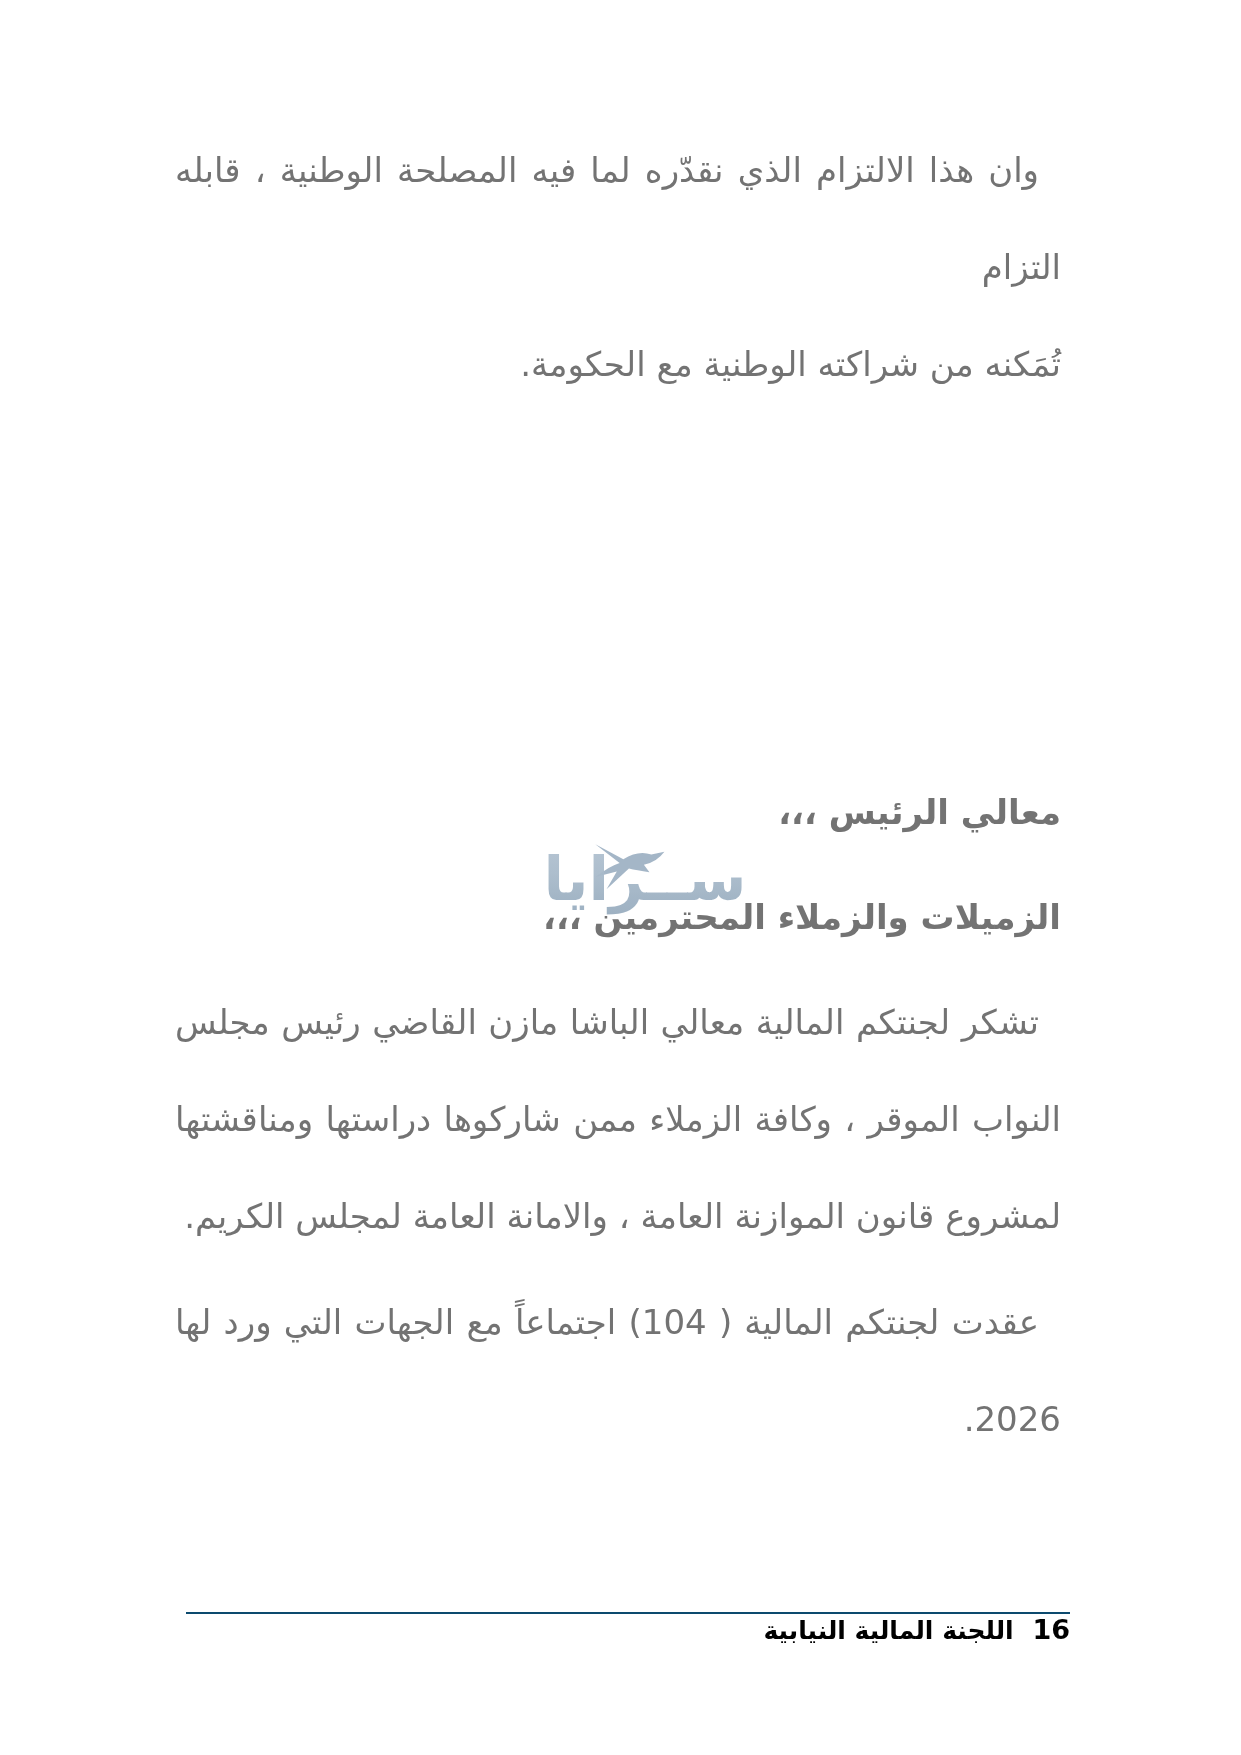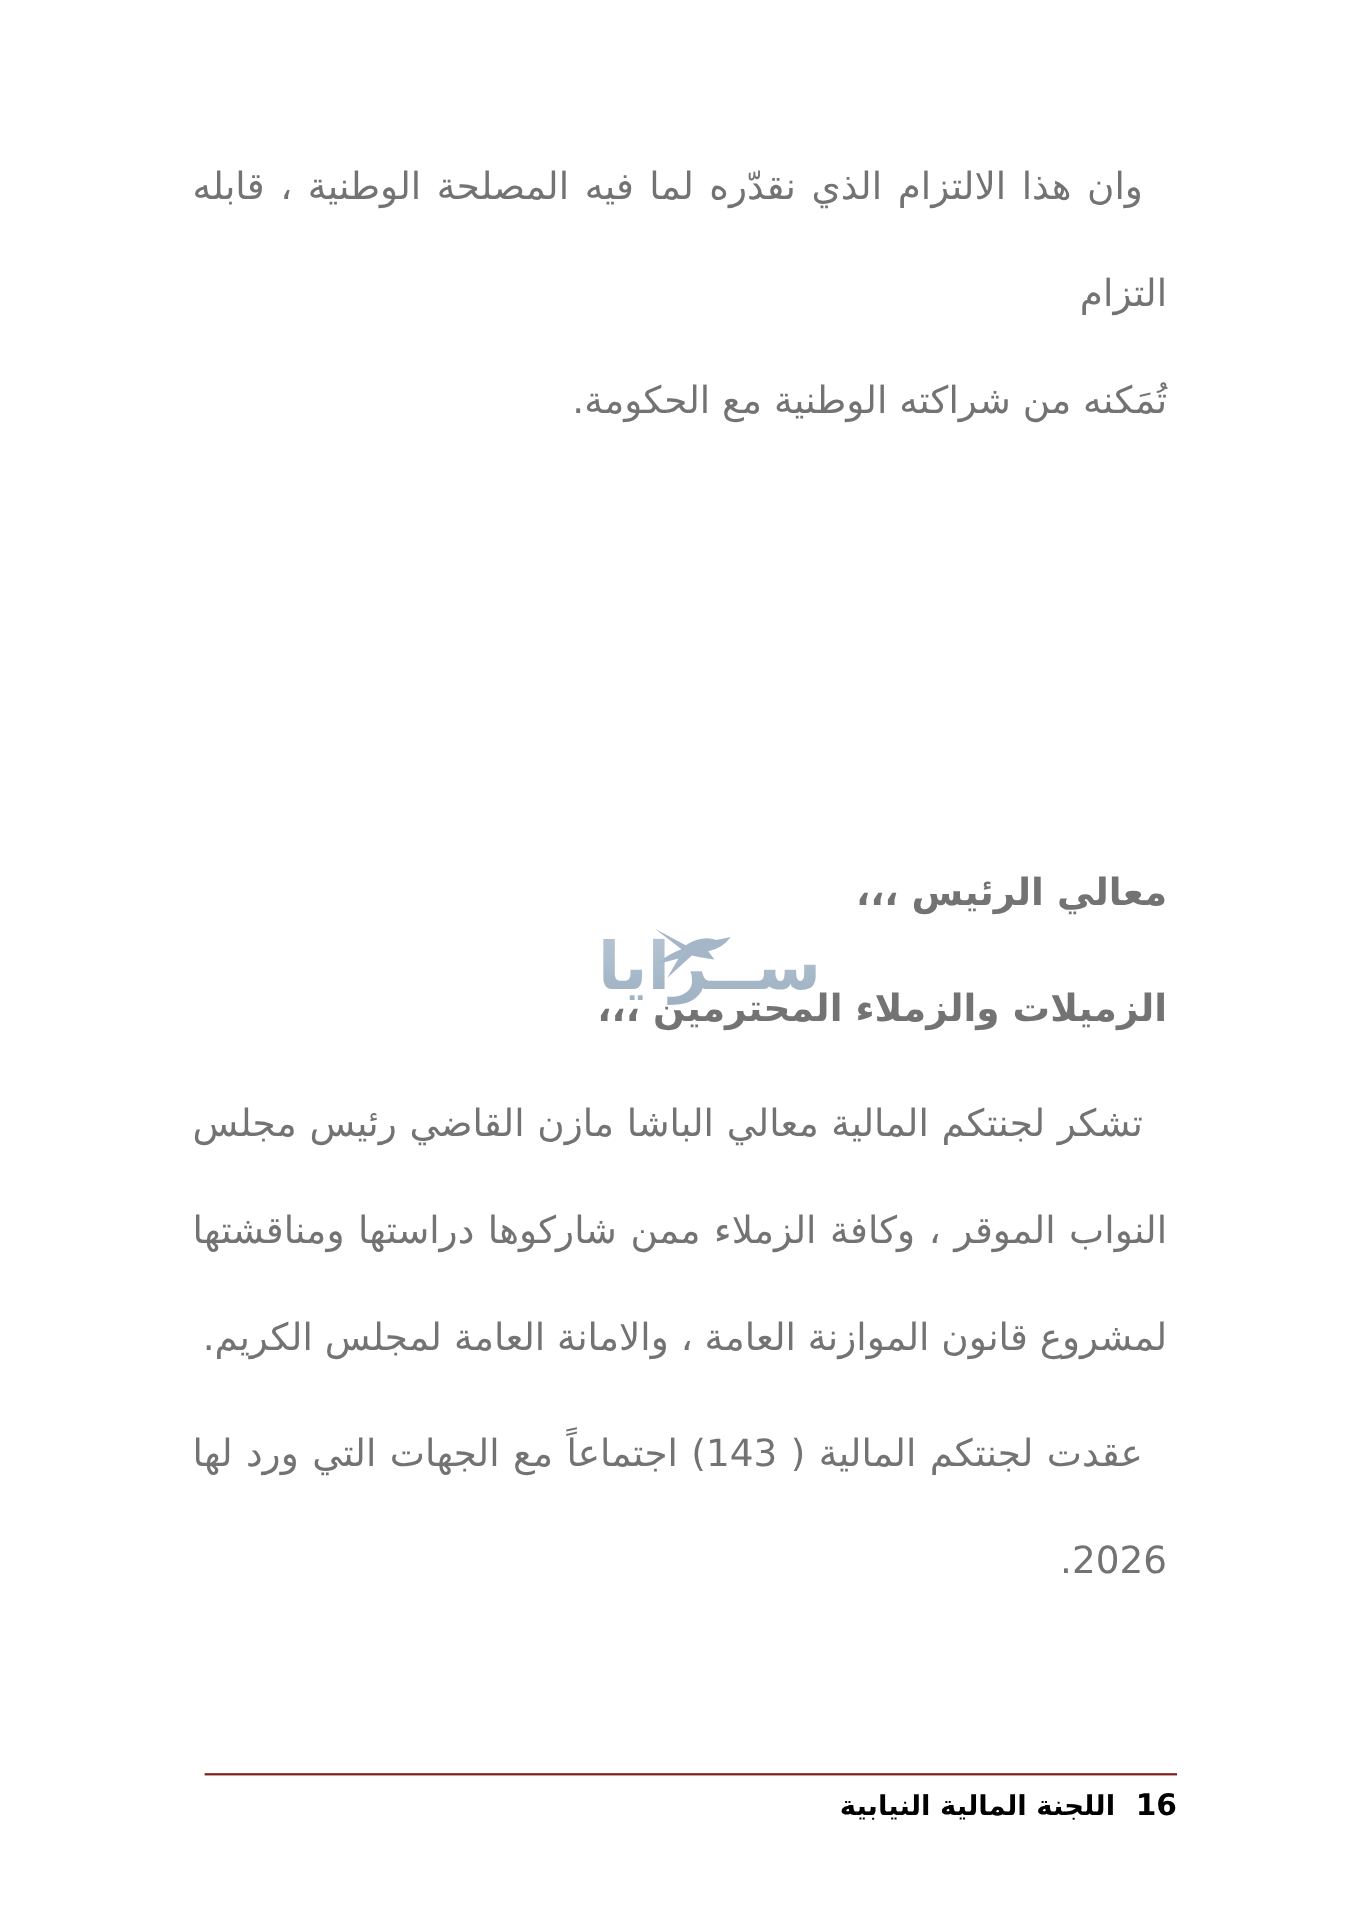--- a/index.html
+++ b/index.html
@@ -26,21 +26,21 @@
     background:linear-gradient(180deg,#bcc9d7 0%,#a9bbcb 45%,#8ca2b6 100%);
     -webkit-background-clip:text;background-clip:text;color:transparent;
     opacity:.95;
   }
   .watermark-bird{
     position:absolute;left:86px;top:20px;width:84px;height:62px;
   }
   
   .footer{
     position:absolute;left:186px;top:1612px;width:884px;
-    border-top:2px solid #7f1d1d;padding-top:12px;
+    border-top:2px solid #0c4a6e;padding-top:0;
     direction:rtl;text-align:right;font-weight:bold;font-size:25px;z-index:2;
   }
   .footer .page-num{font-size:27px;letter-spacing:1px;}
   .footer .footer-label{margin-right:10px;}
 </style>
 </head>
 <body>
 
 <div class="doc-block" style="top:122px;">
   <div class="line j first">وان هذا الالتزام الذي نقدّره لما فيه المصلحة الوطنية  ، قابله التزام</div>
@@ -62,20 +62,20 @@
   <div class="line r">الزميلات والزملاء المحترمين ،،،</div>
 </div>
 
 <div class="doc-block" style="top:974px;">
   <div class="line j first">تشكر لجنتكم المالية معالي الباشا مازن القاضي رئيس مجلس</div>
   <div class="line j">النواب الموقر ، وكافة الزملاء ممن شاركوها دراستها ومناقشتها</div>
   <div class="line r">لمشروع قانون الموازنة العامة ، والامانة العامة لمجلس الكريم.</div>
 </div>
 
 <div class="doc-block" style="top:1274px;">
-  <div class="line j first">عقدت لجنتكم المالية ( 143) اجتماعاً مع الجهات التي ورد لها</div>
+  <div class="line j first">عقدت لجنتكم المالية ( 104) اجتماعاً مع الجهات التي ورد لها</div>
   <div class="line r">2026.</div>
 </div>
 
 <div class="footer">
   <span class="page-num">16</span>
   <span class="footer-label">اللجنة المالية النيابية</span>
 </div>
 
 </body></html>

